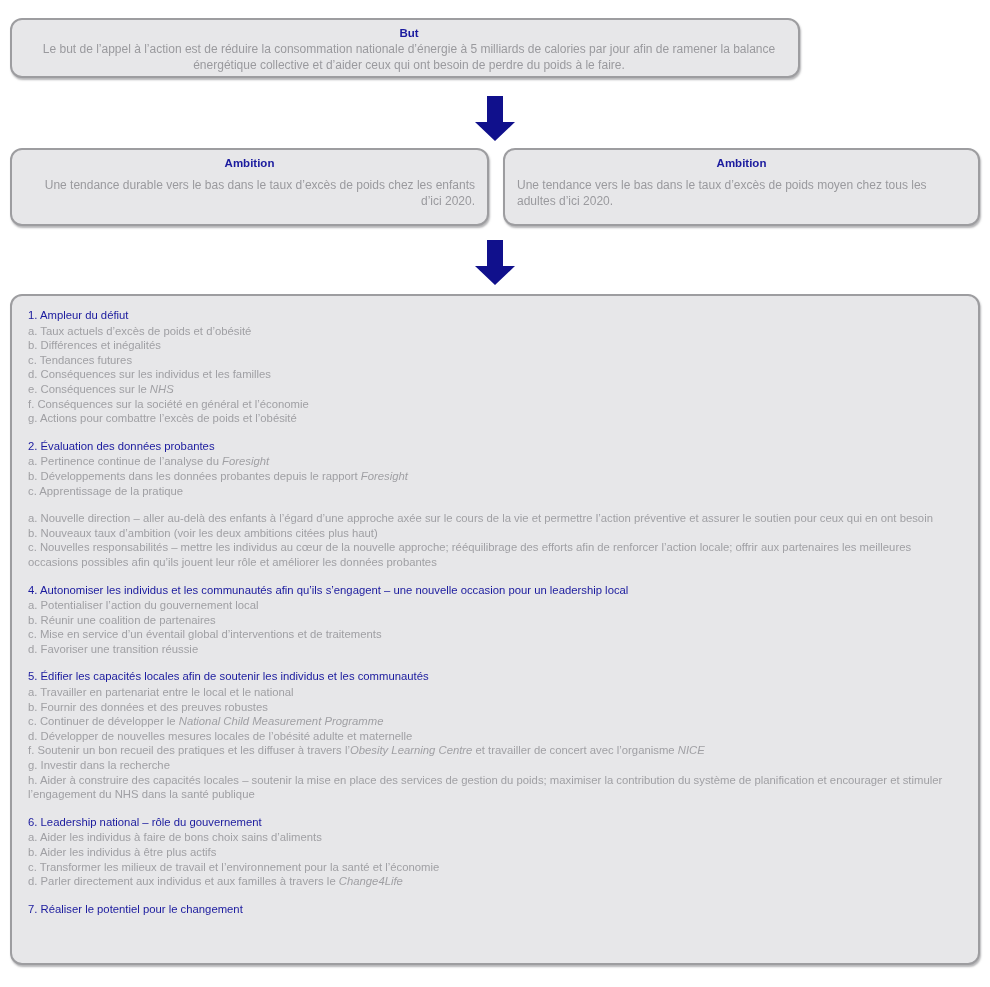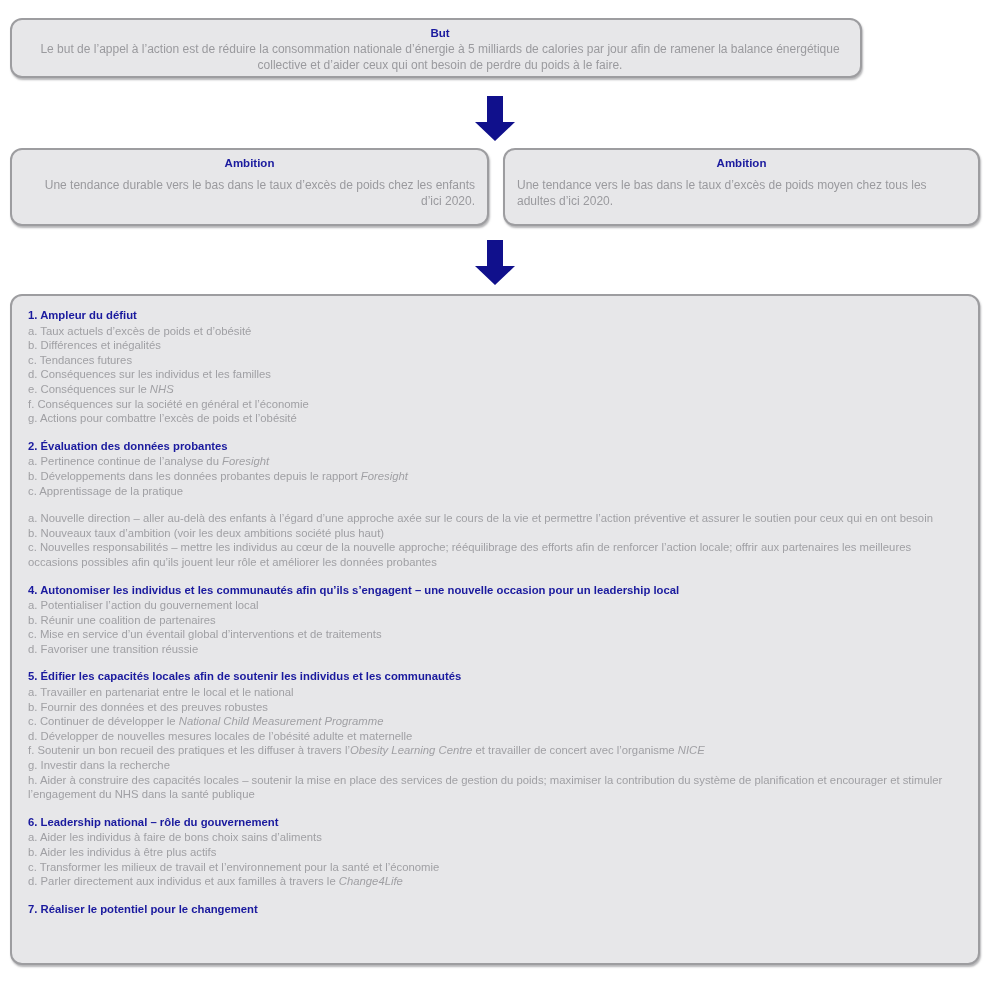--- a/index.html
+++ b/index.html
@@ -41,21 +41,21 @@
     color: #9a9a9e;
     font-size: 12px;
     line-height: 16px;
     text-align: center;
   }
 
   
   #goal-box {
     left: 10px;
     top: 18px;
-    width: 852px;
+    width: 790px;
     height: 60px;
     padding: 6px 4px 0 12px;
   }
 
   
   #ambition-child-box {
     left: 10px;
     top: 148px;
     width: 479px;
     height: 78px;
@@ -91,21 +91,21 @@
     width: 970px;
     height: 671px;
     padding: 12px 14px 10px 16px;
     text-align: left;
   }
 
   .section { margin-bottom: 13px; }
   .section:last-child { margin-bottom: 0; }
   .section-heading {
     color: #1a1a9e;
-    font-weight: bold;
+    font-weight: normal;
     font-size: 11.3px;
     line-height: 14.6px;
     margin-bottom: 1px;
   }
   .section-item {
     color: #a0a0a4;
     font-size: 11.3px;
     line-height: 14.6px;
   }
   .section-item i { font-style: italic; }
@@ -151,21 +151,21 @@
           <div class="section-item">g. Actions pour combattre l’excès de poids et l’obésité</div>
         </div>
         <div class="section">
           <div class="section-heading">2. Évaluation des données probantes</div>
           <div class="section-item">a. Pertinence continue de l’analyse du <i>Foresight</i></div>
           <div class="section-item">b. Développements dans les données probantes depuis le rapport <i>Foresight</i></div>
           <div class="section-item">c. Apprentissage de la pratique</div>
         </div>
         <div class="section">
           <div class="section-item">a. Nouvelle direction – aller au-delà des enfants à l’égard d’une approche axée sur le cours de la vie et permettre l’action préventive et assurer le soutien pour ceux qui en ont besoin</div>
-          <div class="section-item">b. Nouveaux taux d’ambition (voir les deux ambitions société plus haut)</div>
+          <div class="section-item">b. Nouveaux taux d’ambition (voir les deux ambitions citées plus haut)</div>
           <div class="section-item">c. Nouvelles responsabilités – mettre les individus au cœur de la nouvelle approche; rééquilibrage des efforts afin de renforcer l’action locale; offrir aux partenaires les meilleures occasions possibles afin qu’ils jouent leur rôle et améliorer les données probantes</div>
         </div>
         <div class="section">
           <div class="section-heading">4. Autonomiser les individus et les communautés afin qu’ils s’engagent – une nouvelle occasion pour un leadership local</div>
           <div class="section-item">a. Potentialiser  l’action du gouvernement local</div>
           <div class="section-item">b. Réunir une coalition de partenaires</div>
           <div class="section-item">c. Mise en service d’un éventail global d’interventions et de traitements</div>
           <div class="section-item">d. Favoriser une transition réussie</div>
         </div>
         <div class="section">

